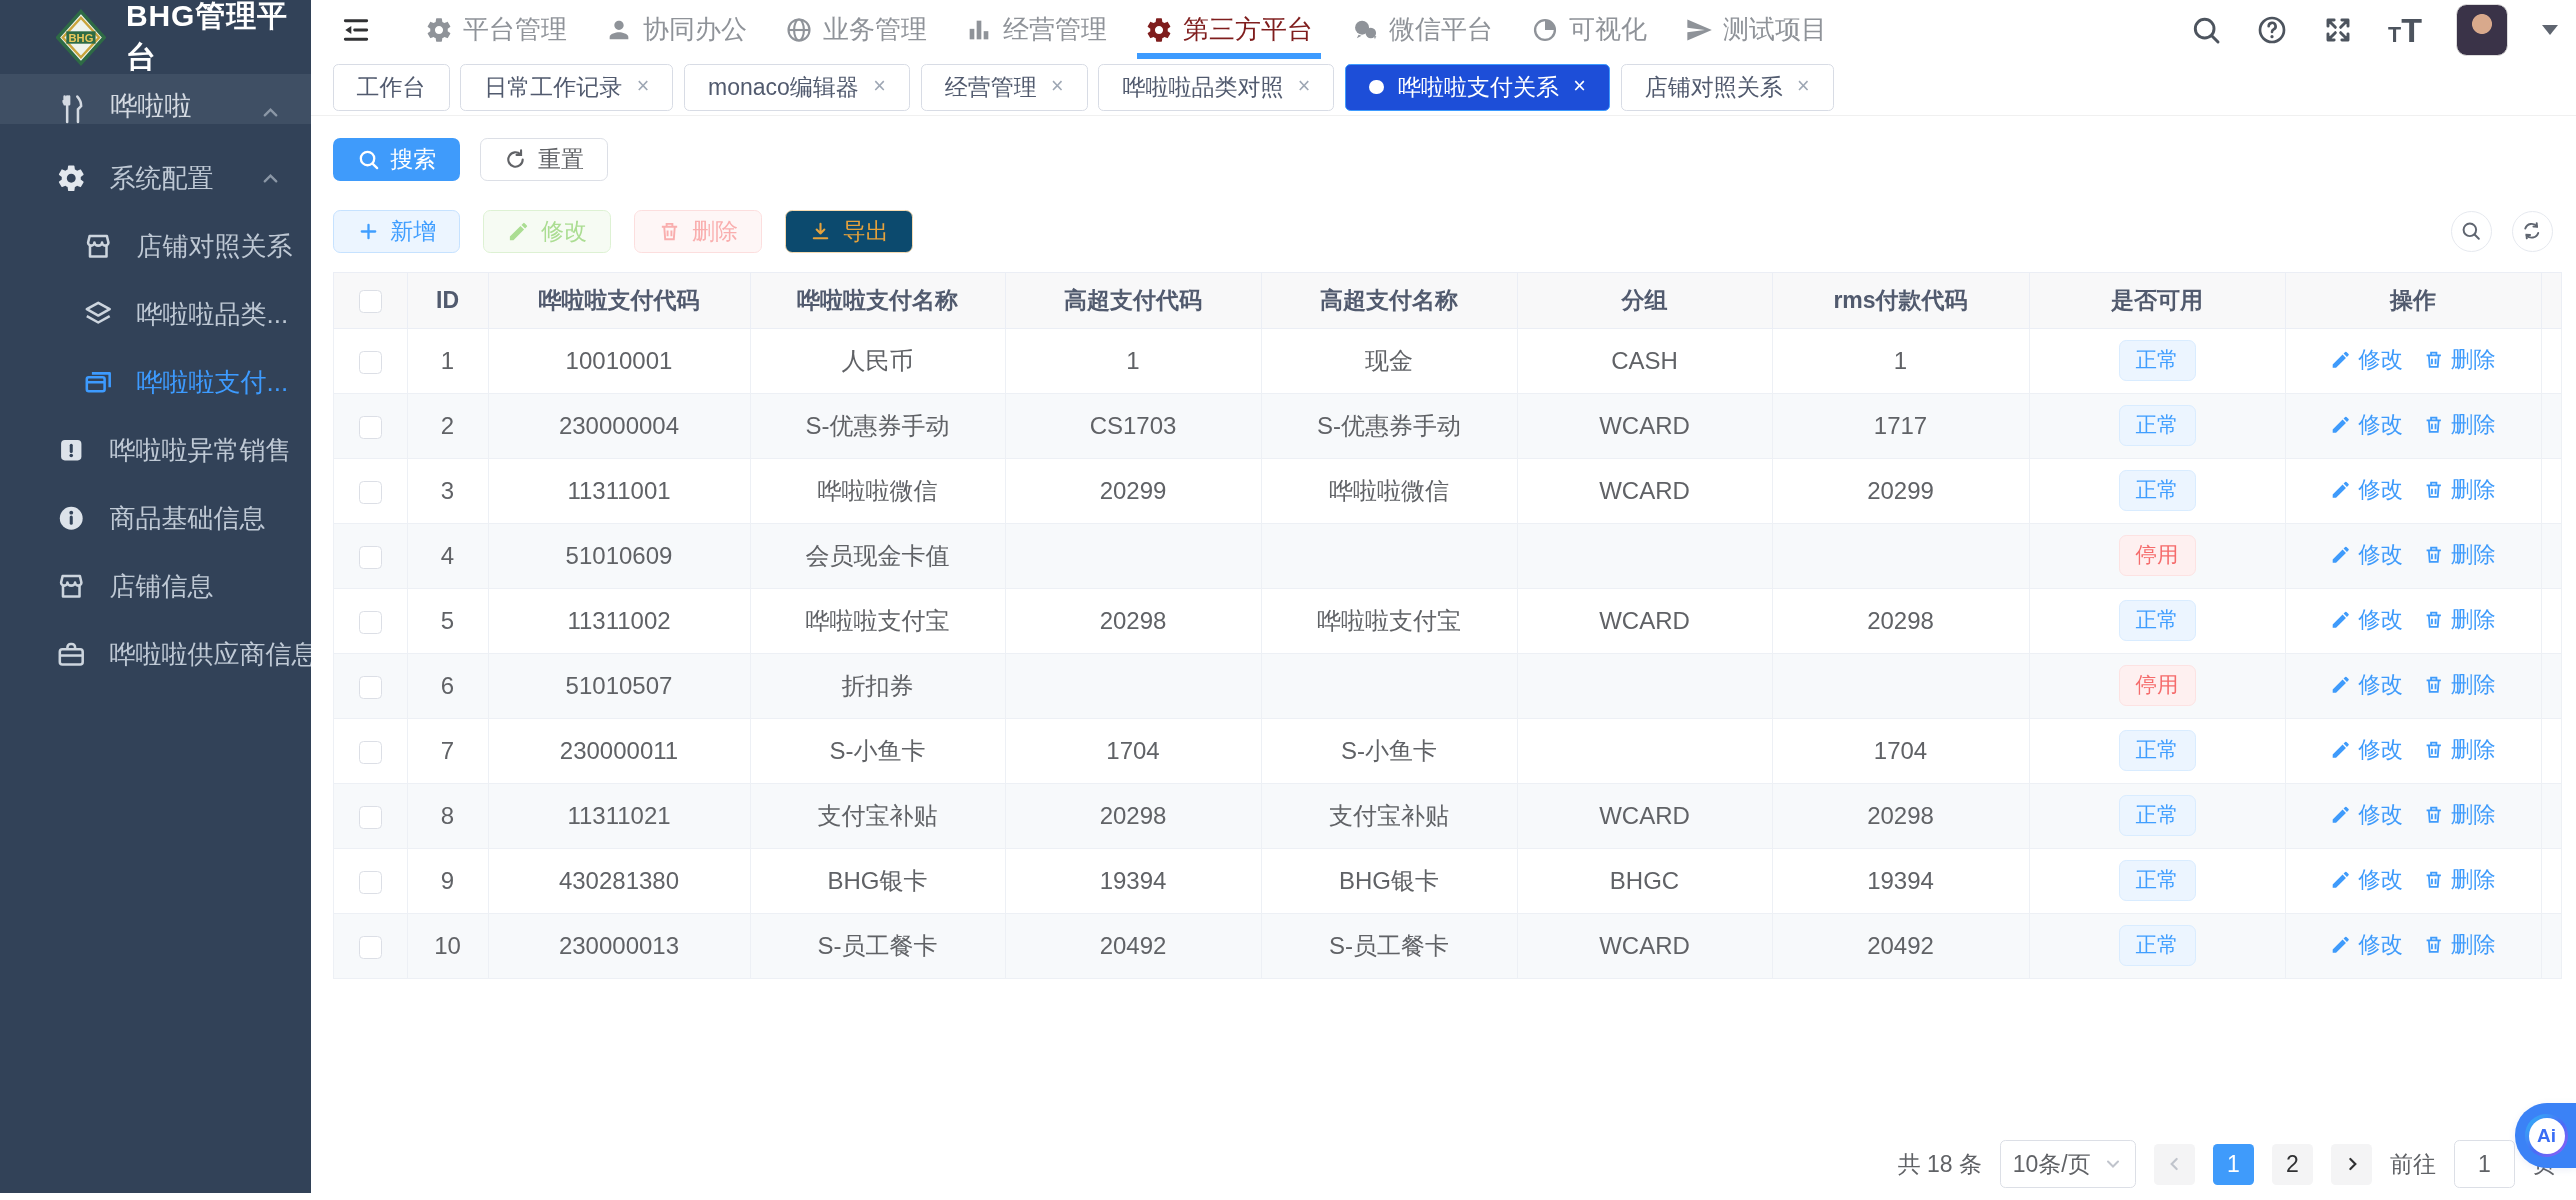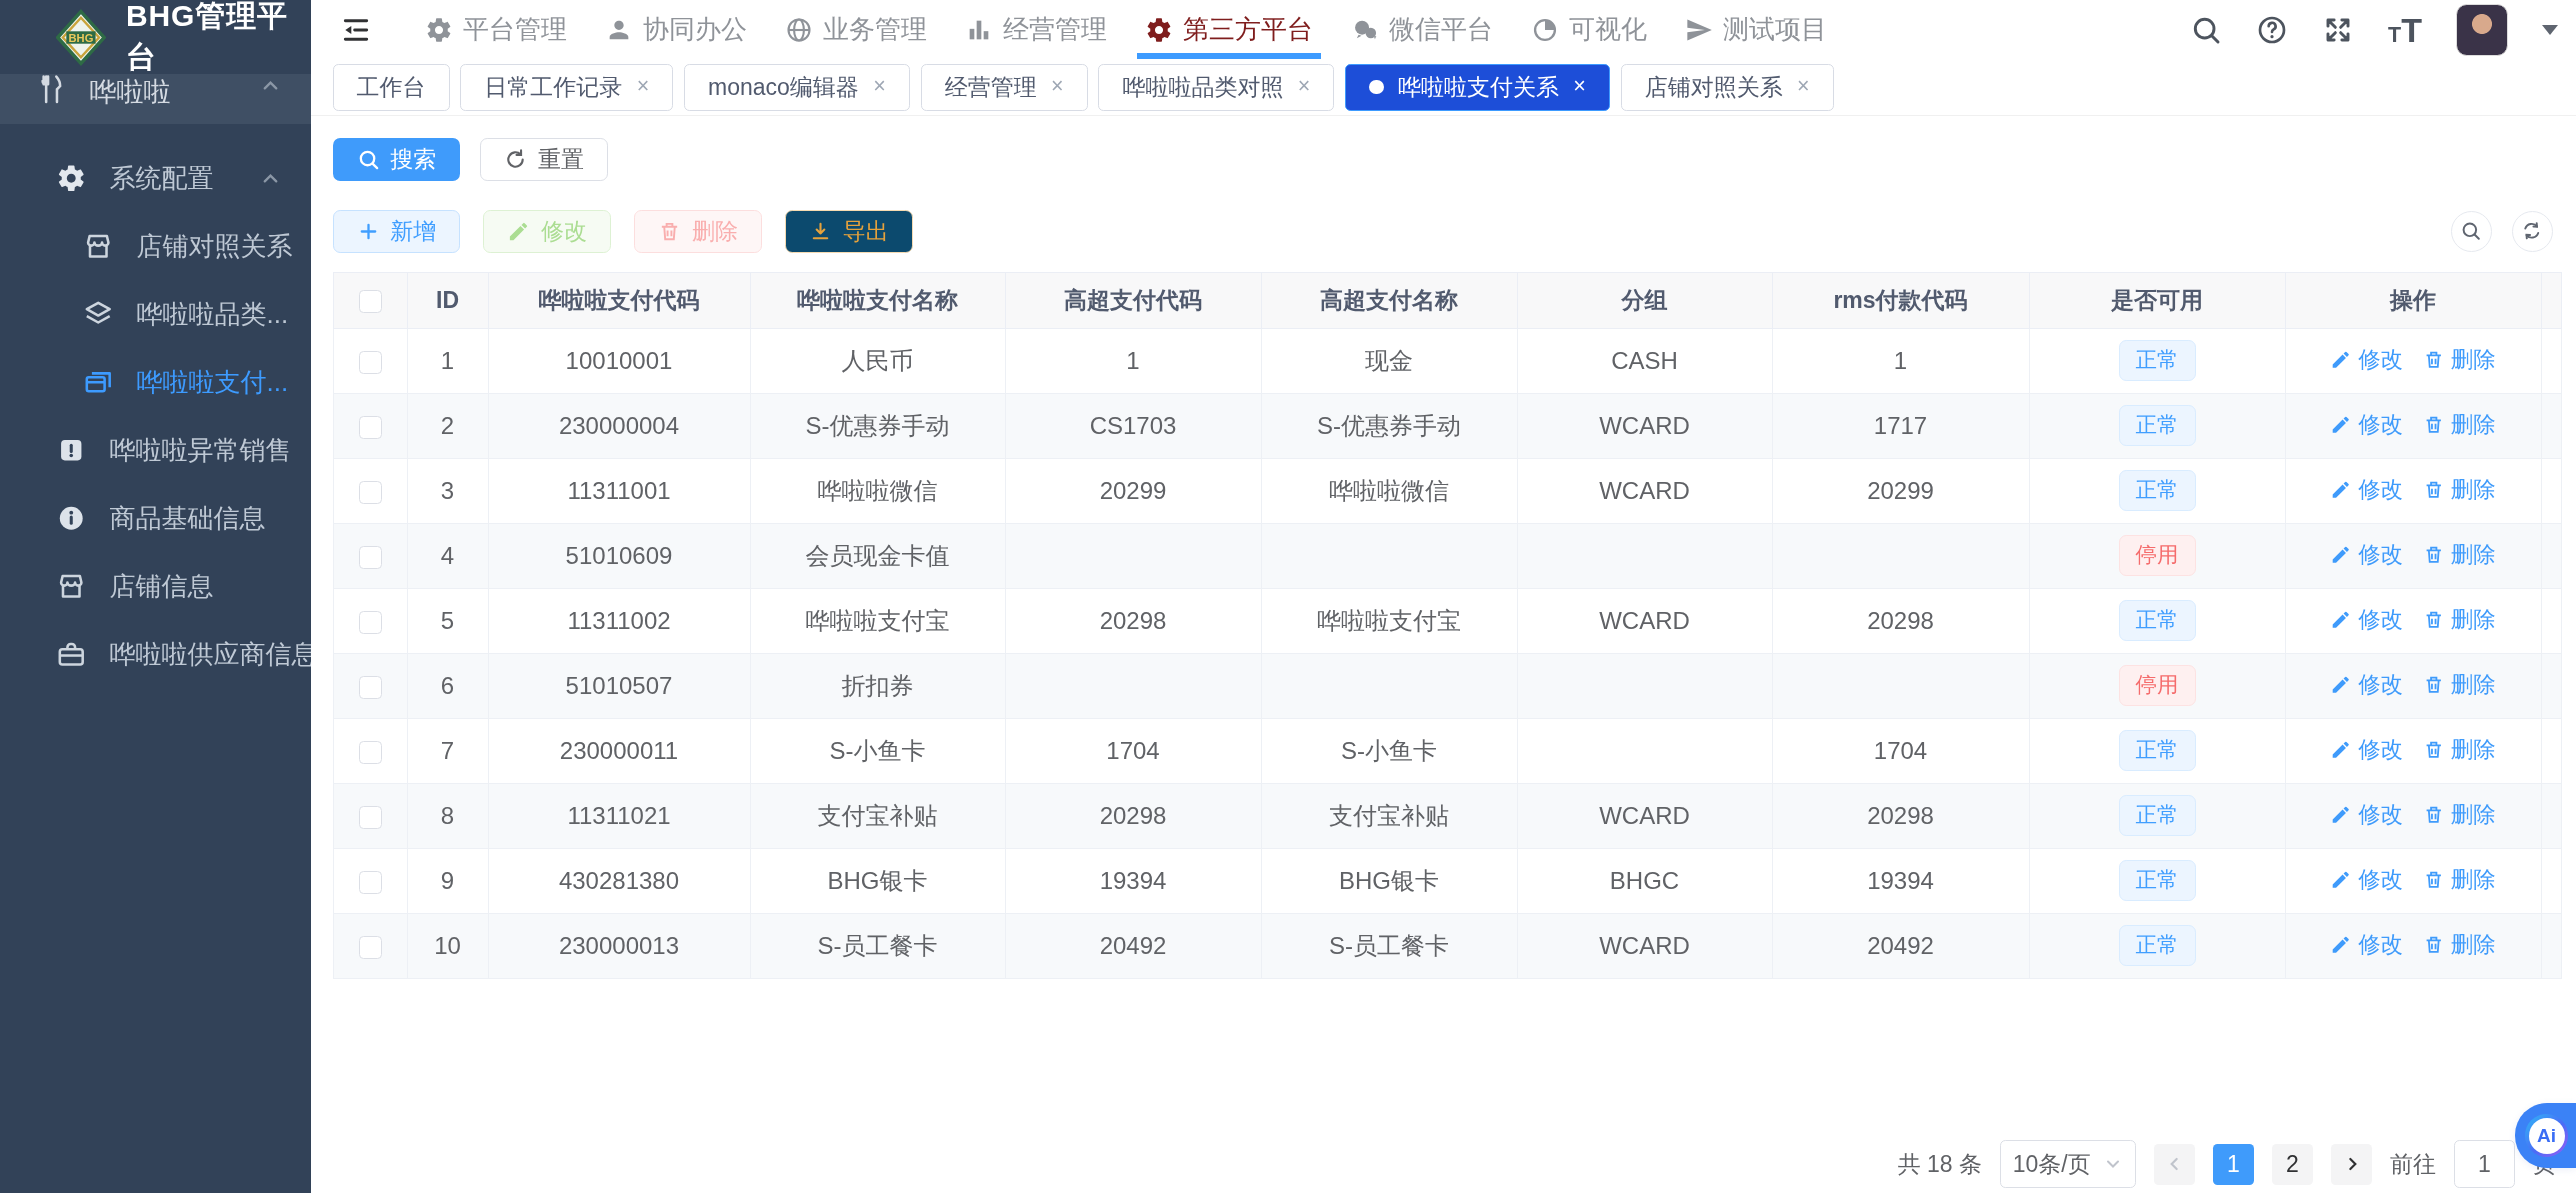--- a/index.html
+++ b/index.html
@@ -2,21 +2,21 @@
 <html style="font-size:14.4px"><head>
 <meta charset="utf-8">
 <style>
   * { box-sizing: border-box; margin: 0; padding: 0; }
   html,body { width: 2576px; height: 1200px; background:#fff; font-family:"Liberation Sans", sans-serif; overflow:hidden; }
 
   
   .sidebar { position:absolute; left:0; top:0; width:311px; height:1193px; background:#324258; overflow:hidden; }
   .logo-row { height:74px; display:flex; align-items:center; padding-left:56px; }
   .logo-title { color:#ffffff; font-size:30px; font-weight:bold; margin-left:20px; letter-spacing:0.9px; }
-  .menu-root { height:50px; background:#3f4f64; display:flex; align-items:flex-start; padding-left:36px; position:relative; color:#d4dae2; }
+  .menu-root { height:50px; background:#3f4f64; display:flex; align-items:flex-end; padding-left:57px; position:relative; color:#d4dae2; }
   .submenu { padding-top:20px; }
   .mi { height:68px; display:flex; align-items:center; color:#bfc9d5; font-size:26px; position:relative; cursor:pointer; }
   .mi .lbl { margin-left:23px; white-space:nowrap; }
   .menu-root .lbl { margin-left:23px; font-size:27px; }
   .lvl2 { padding-left:56px; }
   .lvl3 { padding-left:83px; }
   .mi.active { color:#3d9bff; }
   .mi .ic, .menu-root .ic { width:30.5px; height:30.5px; flex:0 0 auto; }
   .chev { position:absolute; right:29px; width:23px; height:23px; color:#8родd; color:#8b97a6; }
 

